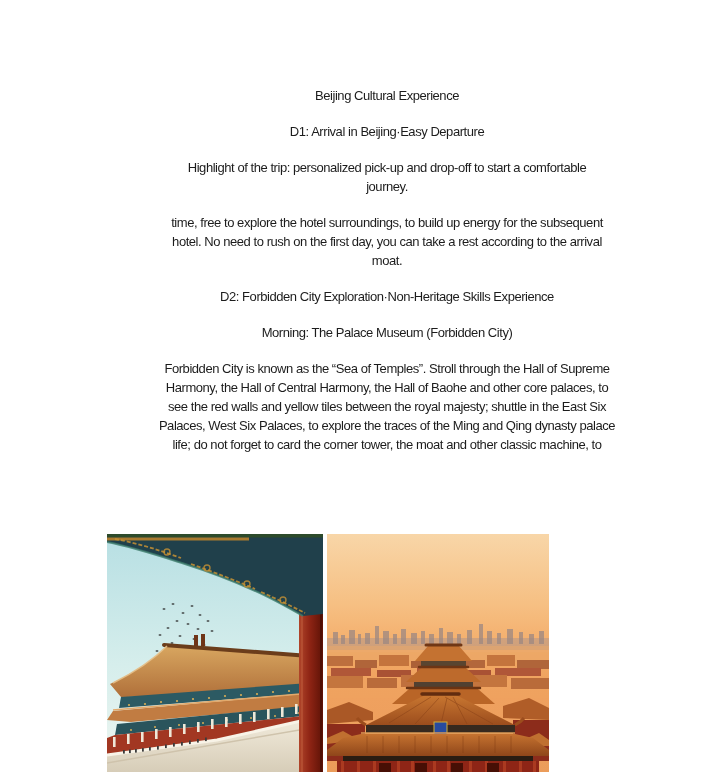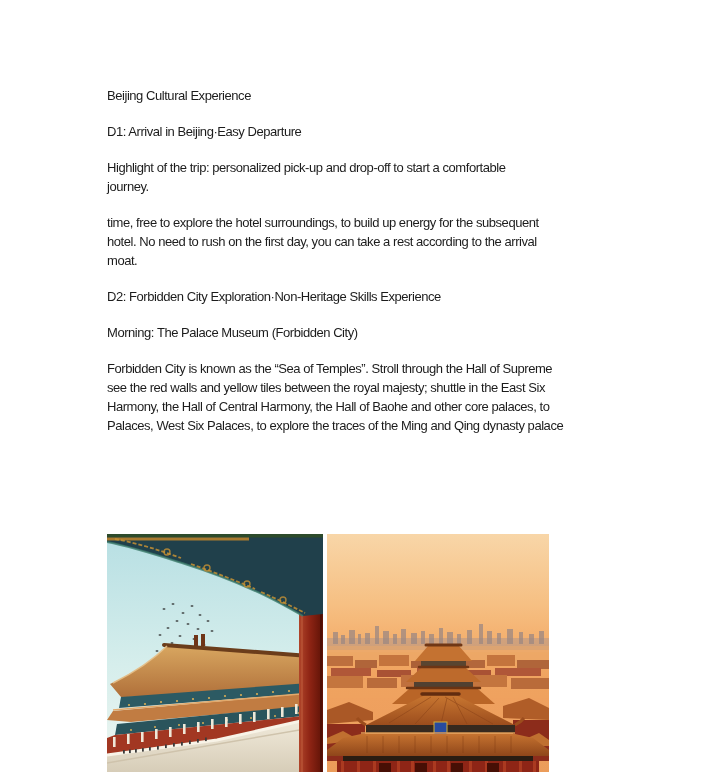--- a/index.html
+++ b/index.html
@@ -3,21 +3,21 @@
 <meta charset="utf-8">
 <style>
   html,body{margin:0;padding:0;background:#ffffff;}
   .page{position:relative;width:720px;height:781px;background:#ffffff;overflow:hidden;}
   .doc{
     position:absolute;left:107px;top:86px;width:560px;
     color:#1c1c1c;
     font-family:"Liberation Sans",sans-serif;
     font-size:13px;line-height:19px;letter-spacing:-0.45px;
   }
-  .para{margin:0 0 17px 0;}
+  .para{margin:0 0 17px 0;text-align:center;}
   .line{white-space:pre;}
   .photos{position:absolute;left:107px;top:534px;display:flex;gap:4px;}
   figure{margin:0;padding:0;}
   svg{display:block;}
 </style>
 </head>
 <body>
 
 <div class="page">
 
@@ -45,23 +45,24 @@
     <div class="para">
       <div class="line">D2: Forbidden City Exploration·Non-Heritage Skills Experience</div>
     </div>
 
     <div class="para">
       <div class="line">Morning: The Palace Museum (Forbidden City)</div>
     </div>
 
     <div class="para">
       <div class="line">Forbidden City is known as the “Sea of Temples”. Stroll through the Hall of Supreme</div>
+      <div class="line">Harmony, the Hall of Central Harmony, the Hall of Baohe and other core palaces, to</div>
       <div class="line">see the red walls and yellow tiles between the royal majesty; shuttle in the East Six</div>
-      <div class="line">Harmony, the Hall of Central Harmony, the Hall of Baohe and other core palaces, to</div>
       <div class="line">Palaces, West Six Palaces, to explore the traces of the Ming and Qing dynasty palace</div>
+      <div class="line">life; do not forget to card the corner tower, the moat and other classic machine, to</div>
     </div>
 
   </div>
 
   <div class="photos">
 
     <figure class="photo">
       <svg width="216" height="238" viewBox="0 0 216 238">
         <defs>
           <linearGradient id="skyL" x1="0" y1="0" x2="0" y2="1">

